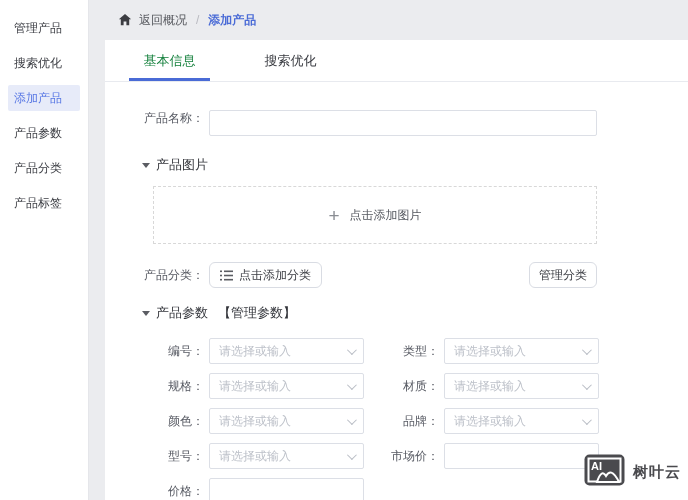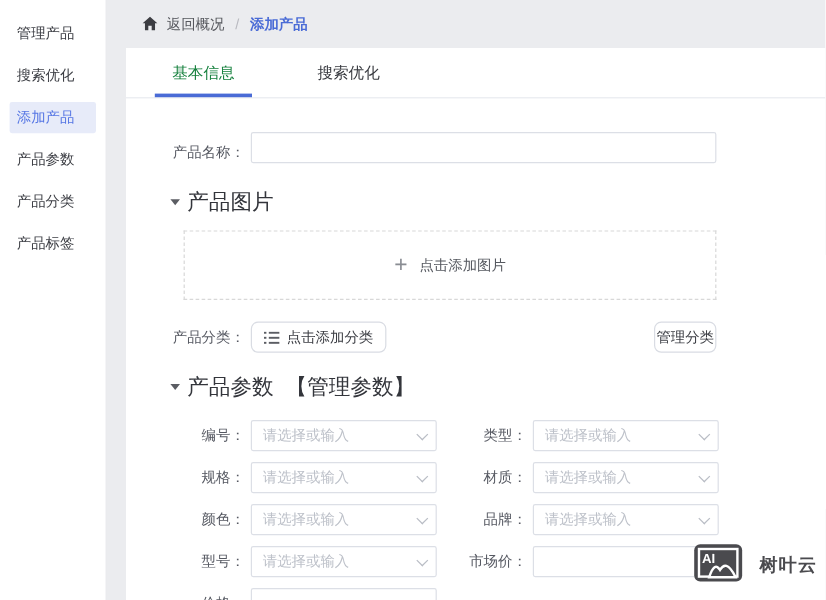--- a/index.html
+++ b/index.html
@@ -43,34 +43,34 @@
   .tab.active::after {
     content:""; position:absolute; left:0; right:0; bottom:0; height:3px; background:#4a6bd6;
   }
   .tab-badge {
     position:absolute; right:-11px; top:13px; width:16px; height:16px; line-height:16px;
     background:#f79b3c; color:#fff; font-size:10px; border-radius:3px; text-align:center;
   }
 
   
   .form { padding:28px 0 0 24px; font-size:12px; color:#565962; }
-  .frow { display:flex; align-items:flex-end; }
+  .frow { display:flex; align-items:flex-start; }
   .flabel { width:75px; text-align:right; flex:none; color:#565962; }
   .flabel2 { width:70px; text-align:right; flex:none; color:#565962; margin-left:5px; }
   .txt {
     margin-left:5px; height:26px; border:1px solid #dcdfe6; border-radius:2px;
     background:#fff; padding:0 8px; font-size:12px; color:#3b3d43; outline:none;
     font-family:"Liberation Sans","DejaVu Sans",sans-serif;
   }
   .txt.wide { width:388px; }
   .txt.small { width:155px; }
 
   .section-hd {
     display:flex; align-items:center; margin:20px 0 12px 13px;
-    font-size:18px; color:#33353b; cursor:pointer;
+    font-size:13px; color:#33353b; cursor:pointer;
   }
   .caret {
     width:0; height:0; border-left:4px solid transparent; border-right:4px solid transparent;
     border-top:5px solid #5b5d63; margin-right:6px; display:inline-block;
   }
   .manage-link { margin-left:10px; color:#33353b; cursor:pointer; }
 
   .upload-box {
     margin-left:24px; width:444px; height:58px; border:1px dashed #d8d8d8;
     display:flex; align-items:center; justify-content:center; gap:10px;
@@ -79,39 +79,39 @@
   .plus { font-size:19px; color:#8a8d93; font-weight:400; line-height:1; }
 
   .cat-row { display:flex; align-items:center; width:468px; margin-top:18px; }
   .btn {
     height:26px; border:1px solid #d9dce3; border-radius:6px; background:#fff;
     font-size:12px; color:#3b3d43; display:inline-flex; align-items:center;
     padding:0 10px; gap:6px; cursor:pointer;
     font-family:"Liberation Sans","DejaVu Sans",sans-serif;
   }
   .btn.add-cat { margin-left:5px; }
-  .btn.manage-cat { margin-left:auto; padding:0 1px; }
+  .btn.manage-cat { margin-left:auto; padding:0 9px; }
   .list-ic { width:13px; height:11px; display:inline-block; }
 
   .params-hd { margin-top:16px; margin-bottom:16px; }
   .prow { display:flex; align-items:center; margin-bottom:9px; }
   .sel {
     margin-left:5px; width:155px; height:26px; border:1px solid #dcdfe6; border-radius:2px;
     background:#fff; display:flex; align-items:center; justify-content:space-between;
     padding:12px 9px; cursor:pointer;
   }
   .sel-ph { color:#bdc1c9; font-size:12px; white-space:nowrap; overflow:hidden; }
   .chev {
     width:7px; height:7px; border-right:1px solid #b9bdc5; border-bottom:1px solid #b9bdc5;
     transform:rotate(45deg) translateY(-2px); flex:none; margin-left:6px;
   }
 
   
   .watermark {
-    position:absolute; right:7px; bottom:10px; display:flex; align-items:center; gap:14px; z-index:5;margin-left:32px;
+    position:absolute; right:7px; bottom:10px; display:flex; align-items:center; gap:8px; z-index:5;margin-left:32px;
   }
   .wm-brand { font-size:15px; font-weight:bold; color:#4a4a4e; letter-spacing:1px; }
 </style>
 </head>
 <body>
 
 <aside class="sidebar">
   <div class="side-item">管理产品</div>
   <div class="side-item">搜索优化</div>
   <div class="side-item active">添加产品</div>

